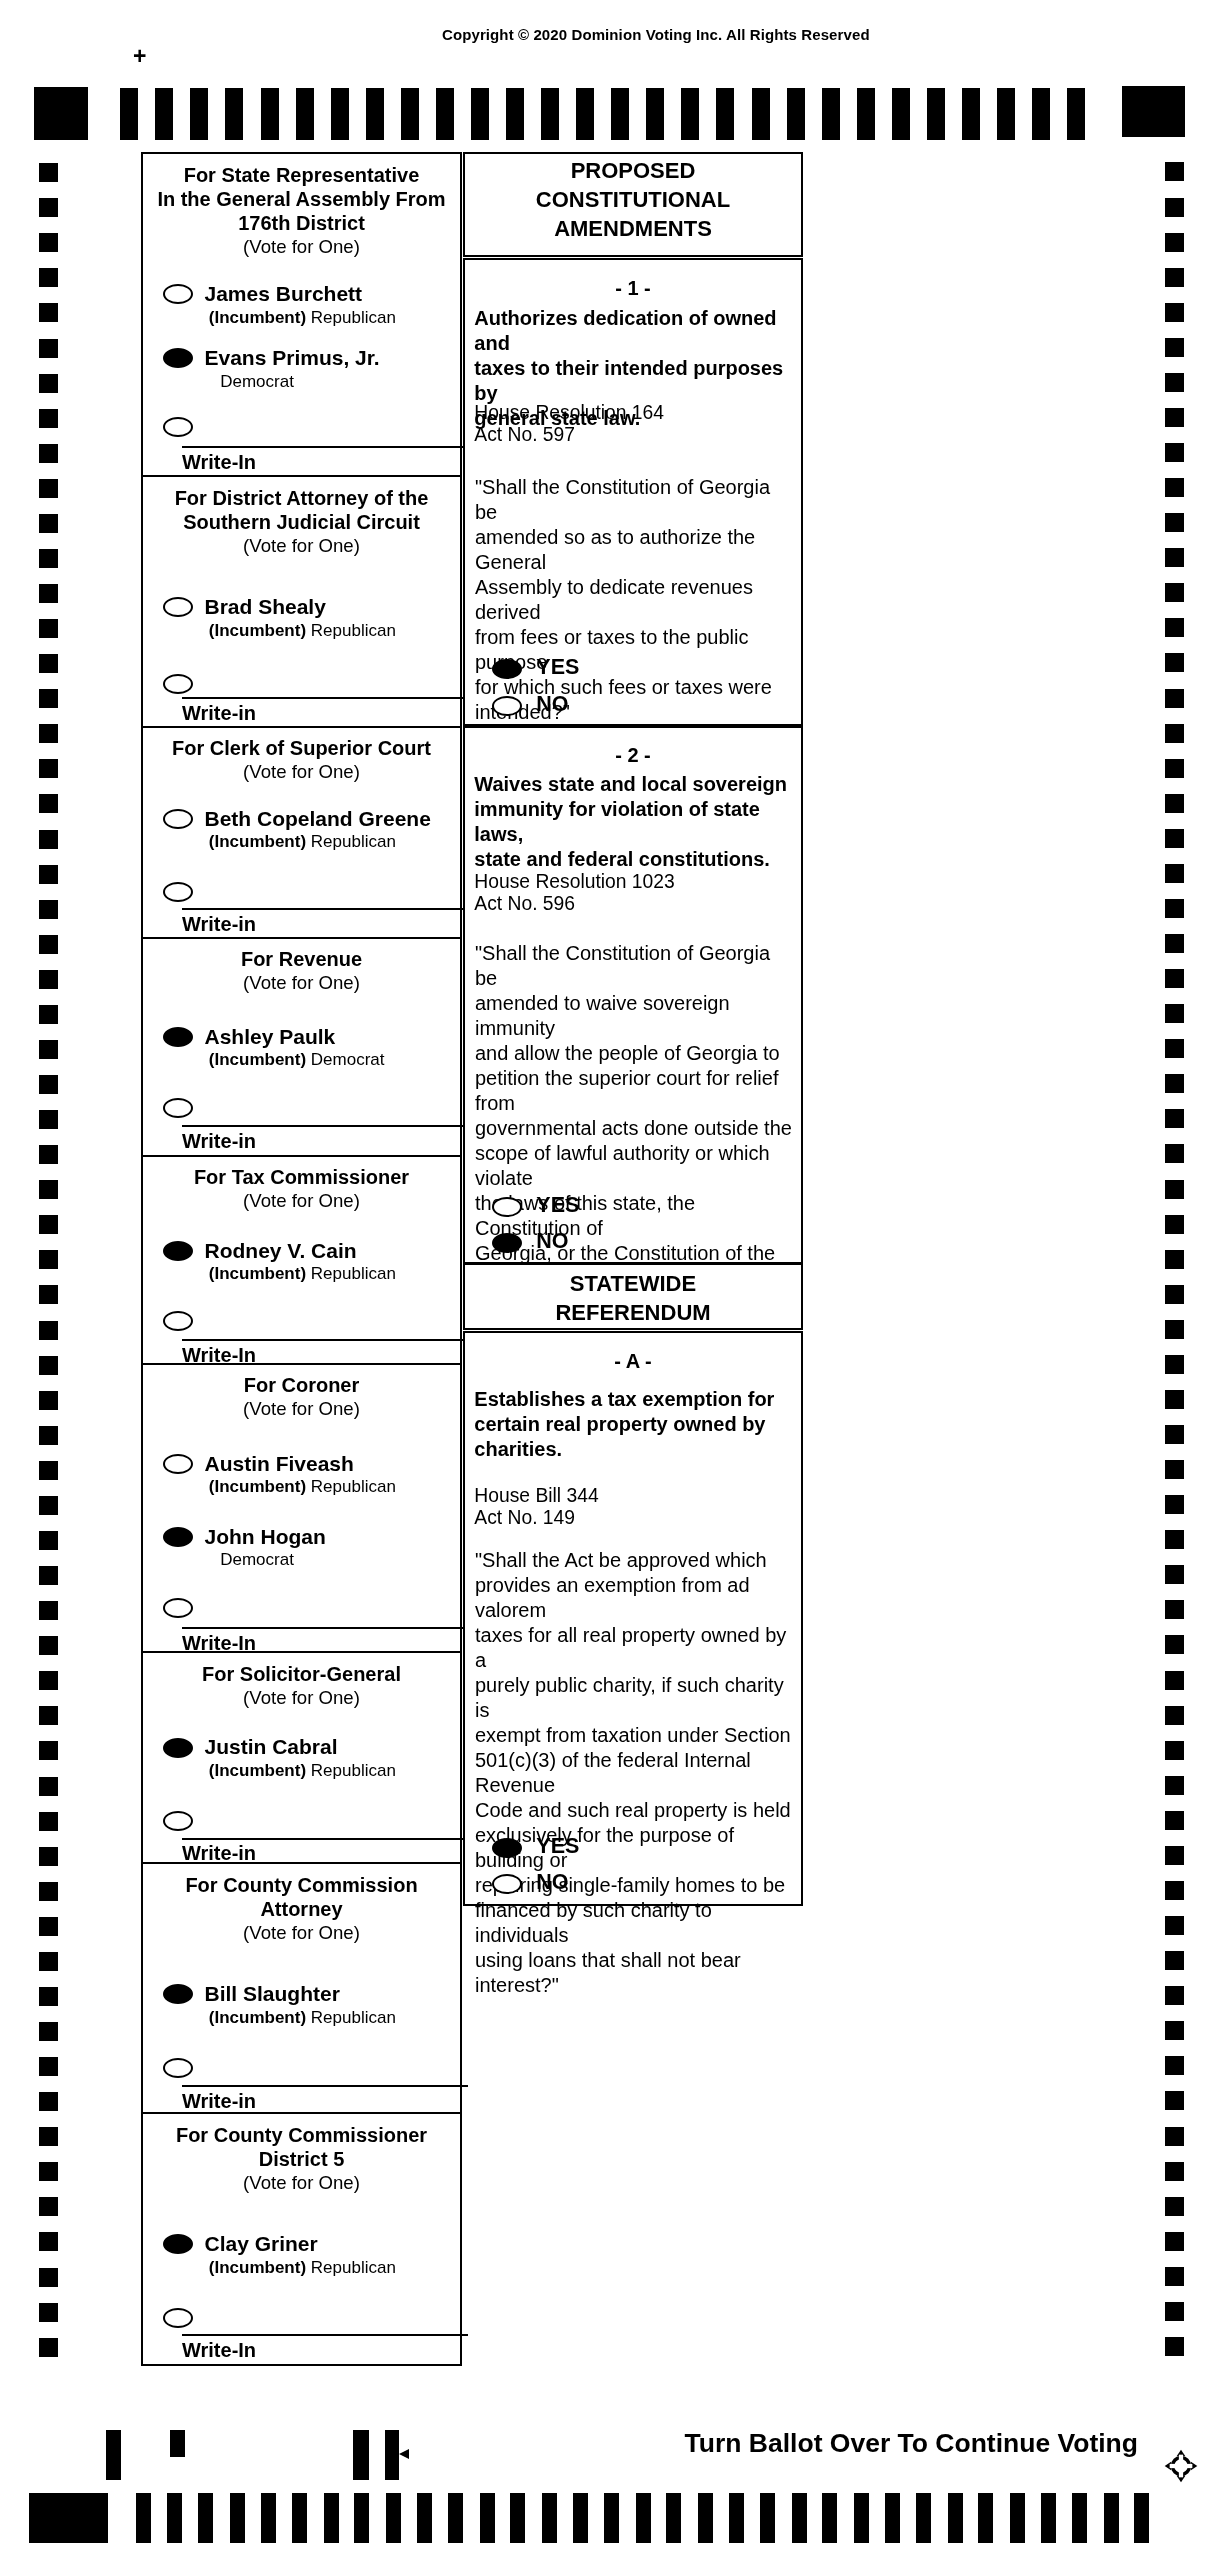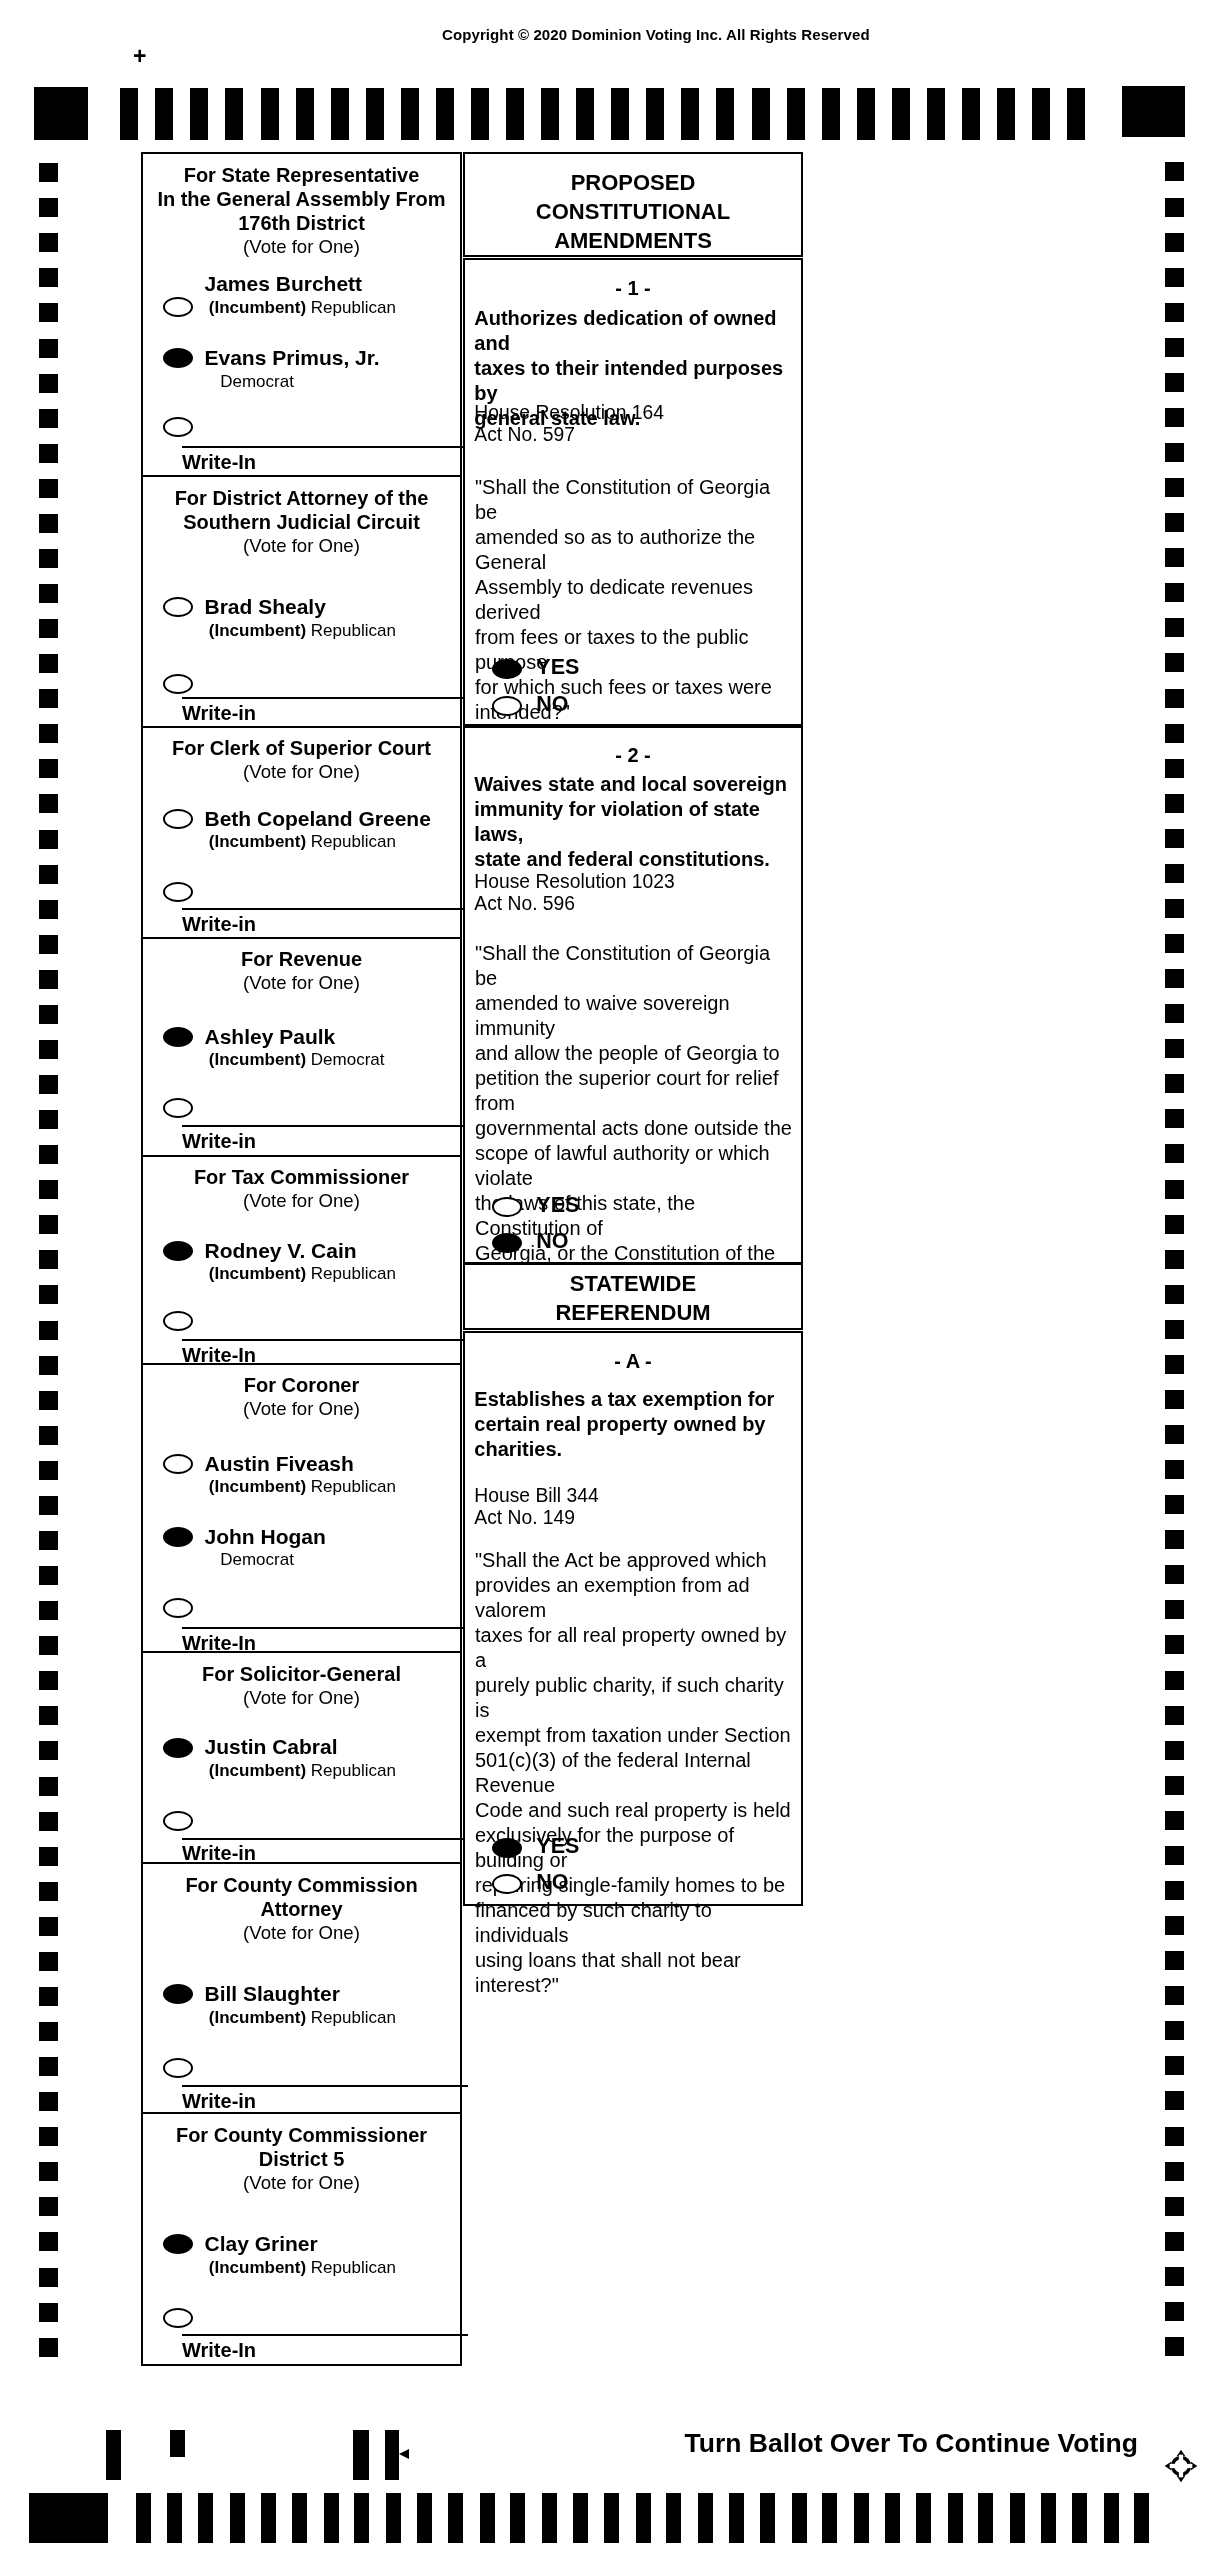--- a/index.html
+++ b/index.html
@@ -246,21 +246,21 @@
     </div>
 
   <div id="left-column">
       <div class="contest-box" style="height: 325px;">
         <div class="ct">
           <div>For State Representative</div>
           <div>In the General Assembly From</div>
           <div>176th District</div>
         </div>
         <div class="ci">(Vote for One)</div>
-        <div class="opt" style="top: 118px; align-items: flex-end;">
+        <div class="opt" style="top: 128px;">
           <span class="oval"></span>
           <div>
             <div class="optname">James Burchett</div>
             <div class="optparty"><span class="inc">(Incumbent)</span> <span>Republican</span></div>
           </div>
         </div>
         <div class="opt" style="top: 192px;">
           <span class="oval filled"></span>
           <div>
             <div class="optname">Evans Primus, Jr.</div>
@@ -422,21 +422,21 @@
           </div>
         </div>
         <div class="opt" style="top: 192px;">
           <span class="oval"></span>
         </div>
         <div class="wline" style="top: 220px;"></div>
         <div class="wlabel" style="top: 226px;">Write-In</div>
       </div>
     </div>
   <div id="right-column">
-      <div class="mbox" style="top: 152px; height: 105px; padding-top: 14px;">
+      <div class="mbox" style="top: 152px; height: 105px; padding-top: 2px;">
         <div class="hline">PROPOSED</div>
         <div class="hline">CONSTITUTIONAL</div>
         <div class="hline">AMENDMENTS</div>
       </div>
       <div class="mbox" style="top: 258px; height: 468px;">
         <div class="mnum" style="top: 17px;">- 1 -</div>
         <div class="mhead" style="top: 46px;">
           <div>Authorizes dedication of owned and</div>
           <div>taxes to their intended purposes by</div>
           <div>general state law.</div>

